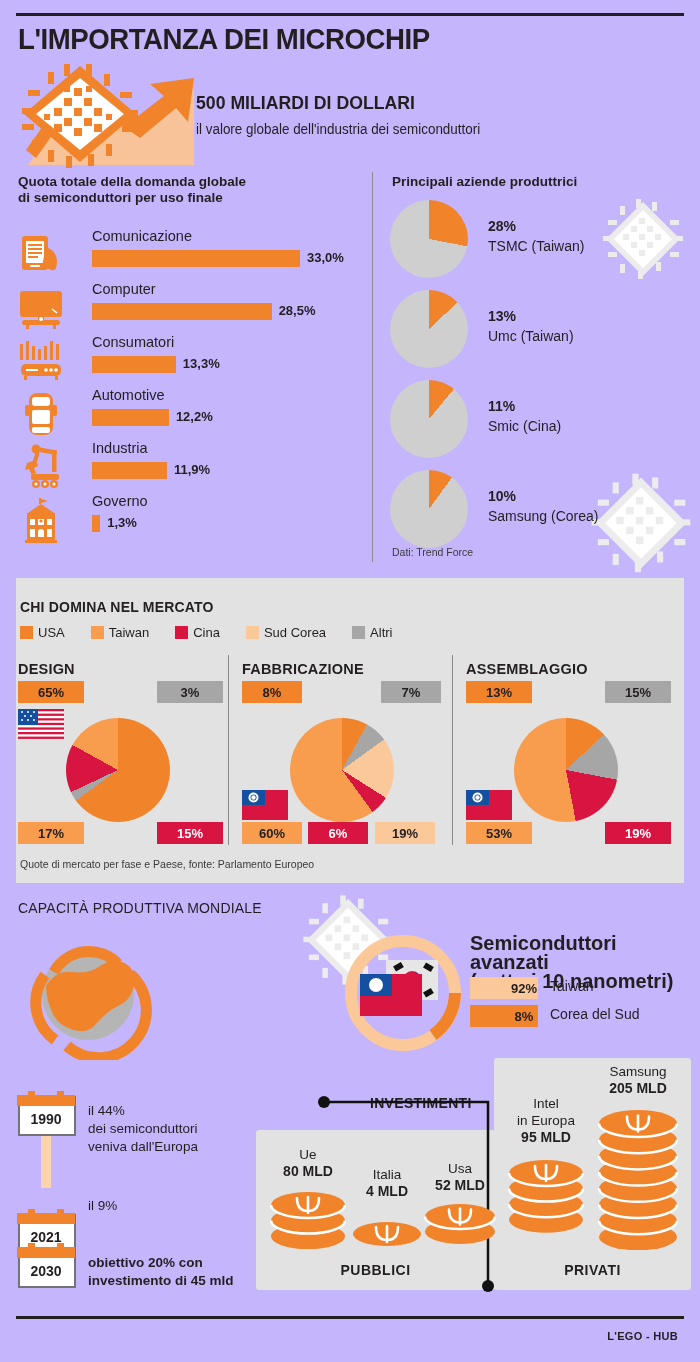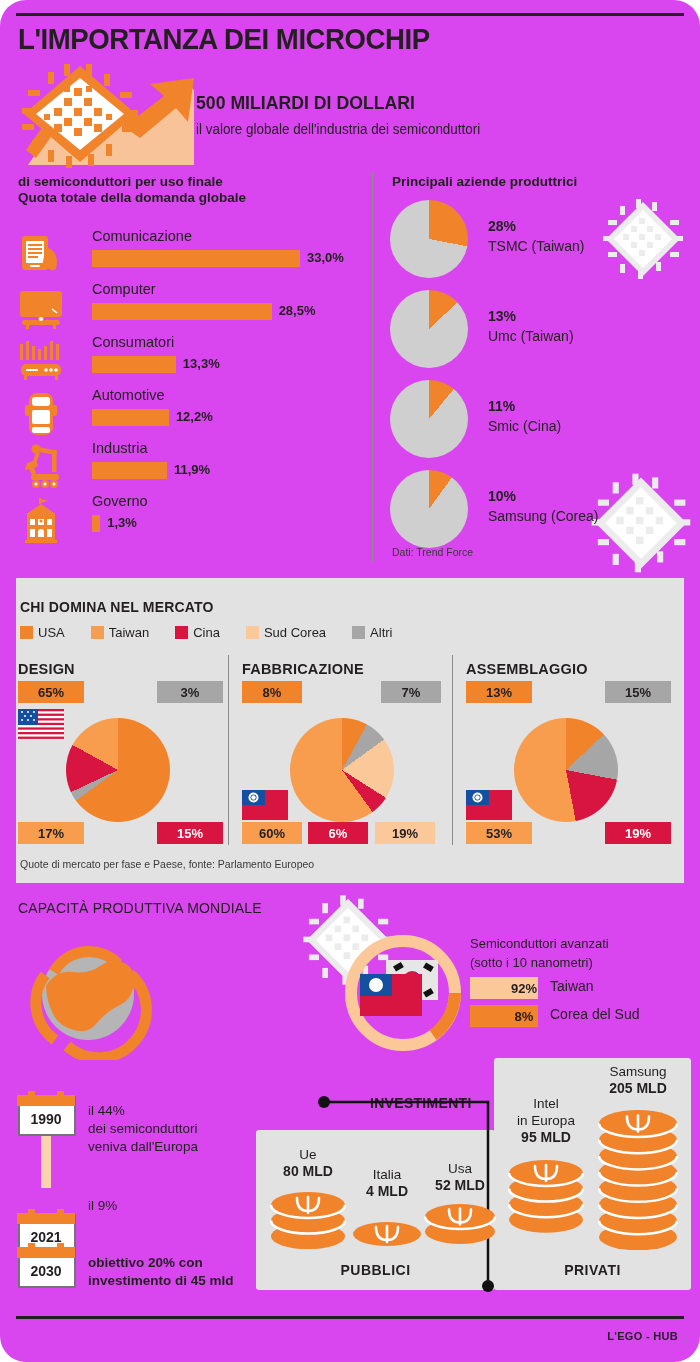--- a/index.html
+++ b/index.html
@@ -4,21 +4,21 @@
 <style>
   * { box-sizing: border-box; margin: 0; padding: 0; }
   html, body { background: #fff; }
   body {
     width: 700px; height: 1362px;
     font-family: "Liberation Sans", sans-serif;
     color: #231f20;
     position: relative;
     overflow: hidden;
   }
-  .page { position: absolute; left: 0; top: 0; width: 700px; height: 1362px; background:#d946ef;border-radius:26px; }
+  .page { position: absolute; left: 0; top: 0; width: 700px; height: 1362px; background:#c4b5fd; }
   .bold { font-weight: bold; }
 
   
   .toprule { position:absolute; left:16px; top:13px; width:668px; height:3px; background:#231f20; }
   .botrule { position:absolute; left:16px; top:1316px; width:668px; height:3px; background:#231f20; }
 
   
   .title {
     position:absolute; left:18px; top:22px;
     font-size:30px; font-weight:bold; letter-spacing:-0.5px;
@@ -73,21 +73,21 @@
   .colhead { position:absolute; font-size:14.5px; font-weight:bold; letter-spacing:0.2px; }
   .chip { position:absolute; height:22px; display:flex; align-items:center; justify-content:center;
           font-size:13px; font-weight:bold; }
   .bigpie { position:absolute; border-radius:50%; }
   .flagbox { position:absolute; }
   .src2 { position:absolute; left:20px; top:858px; font-size:10.5px; color:#3a3a3a; }
 
   
   .cap-title { position:absolute; left:18px; top:900px; font-size:14px; font-weight:normal; letter-spacing:0.2px; }
   .globe-txt { position:absolute; left:166px; top:938px; font-size:14px; line-height:19px; }
-  .adv-title { position:absolute; left:470px; top:934px; font-size:13px; line-height:19px; }
+  .adv-title { position:absolute; left:470px; top:934px; font-size:20px; line-height:19px;font-weight:bold; }
   .advrow { position:absolute; height:22px; }
   .advrow .ap { width:68px; height:22px; display:flex; align-items:center; justify-content:center; font-size:13px; font-weight:bold;padding-left:40px; }
   .advrow .al { position:absolute; left:80px; top:1px; font-size:14px; }
   .cal { position:absolute; width:58px; height:40px; background:#fff; border:2px solid #737373; }
   .cal .caltop { position:absolute; left:-3px; top:-3px; width:58px; height:11px; background:#F1832B; }
   .cal .yr { position:absolute; left:0; top:13px; width:52px; text-align:center; font-size:14px; font-weight:bold; }
   .cal .peg { position:absolute; top:-7px; width:7px; height:8px; background:#F1832B; }
   .tlbar { position:absolute; left:41px; width:10px; background:#FBD3AD; }
   .tltxt { position:absolute; font-size:13.5px; line-height:18px; }
 
@@ -153,22 +153,22 @@
         <rect x="46" y="26" width="6" height="6"></rect>
           <rect x="68" y="26" width="6" height="6"></rect>
       </g>
     </svg>
   </div>
 
   <div class="hero-num bold">500 MILIARDI DI DOLLARI</div>
   <div class="hero-sub">il valore globale dell'industria dei semiconduttori</div>
 
   <div class="s1-head">
+    <div>Quota totale della domanda globale</div>
     <div>di semiconduttori per uso finale</div>
-    <div>Quota totale della domanda globale</div>
   </div>
   <div class="vdiv" style="left:372px; top:172px; height:390px;"></div>
   <div class="s2-head">Principali aziende produttrici</div>
 
   <div class="wm" style="left:600px; top:196px;">
     <svg width="86" height="86" viewBox="0 0 86 86">
       <g fill="#ececec">
           <polygon points="43,6 80,43 43,80 6,43"></polygon>
       <rect x="20" y="10" width="5" height="9"></rect>
           <rect x="36" y="3" width="5" height="9"></rect>

